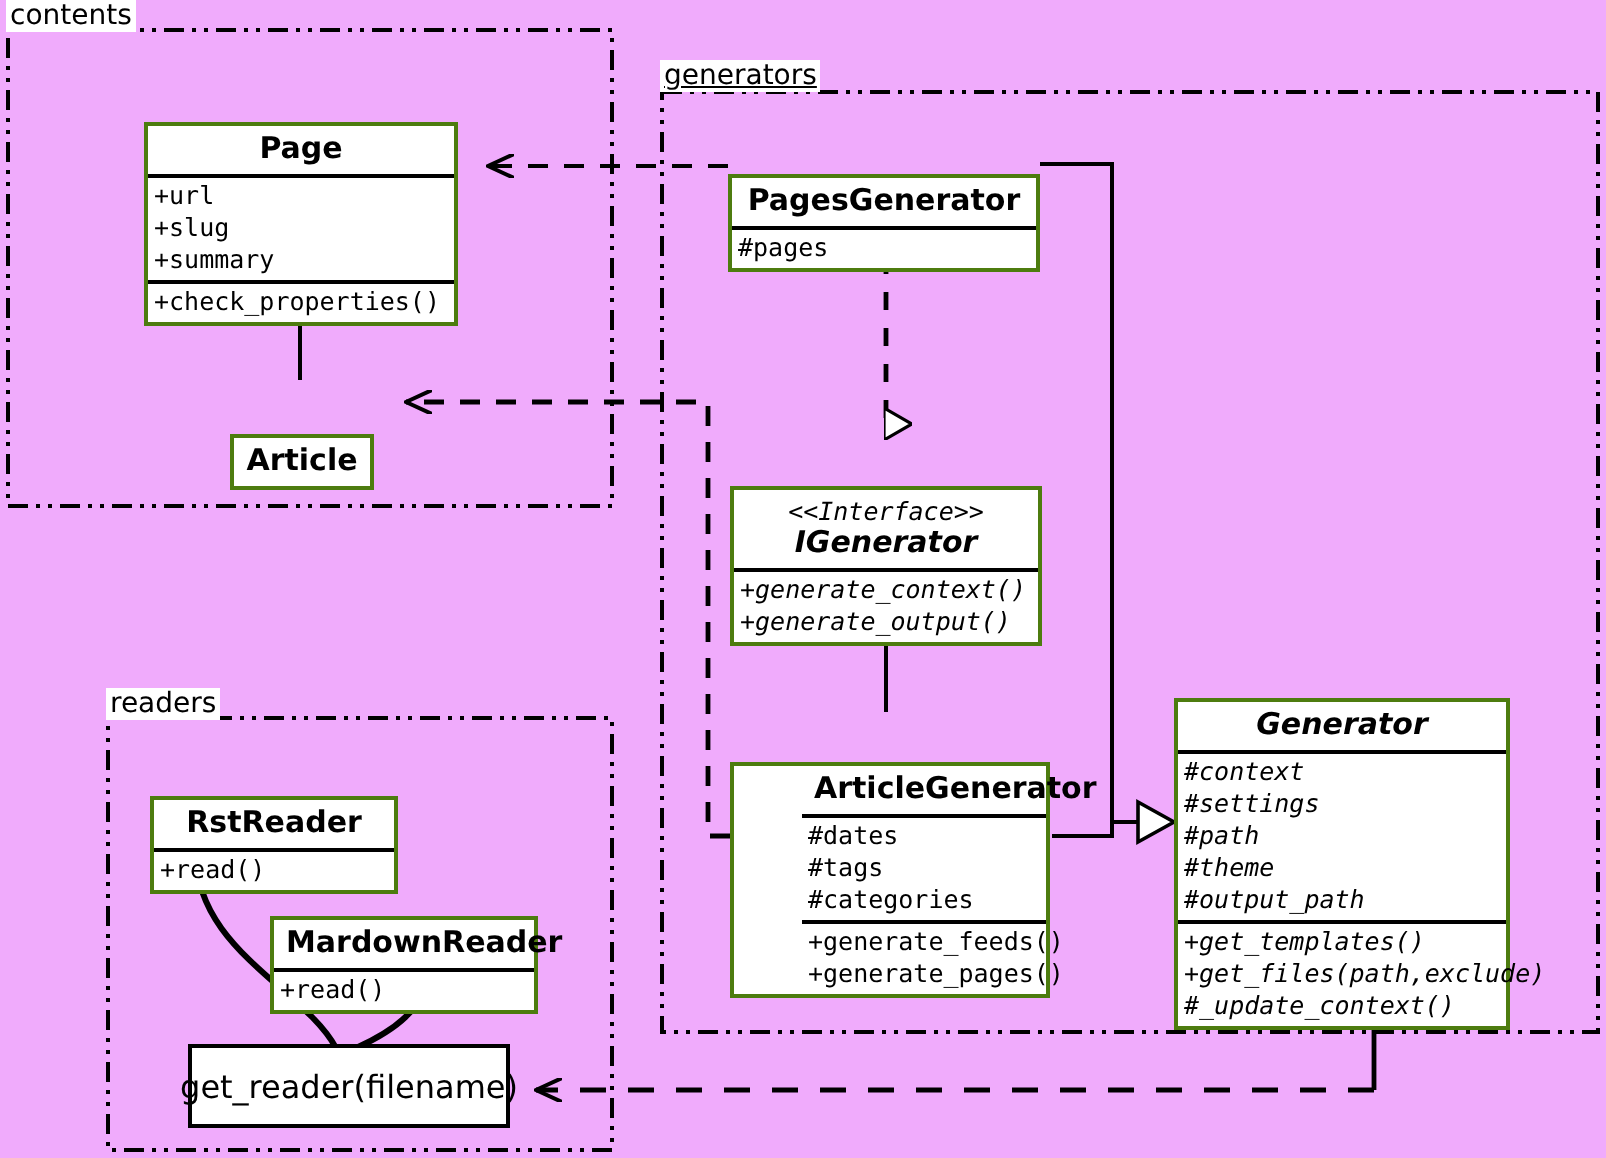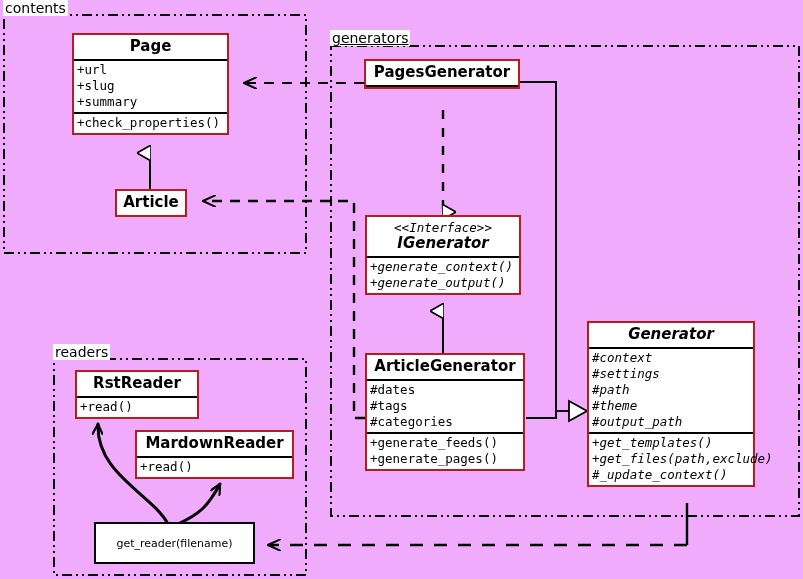--- a/index.html
+++ b/index.html
@@ -3,32 +3,32 @@
 <meta charset="utf-8">
 <style>
   html,body{margin:0;padding:0;background:#ffffff;}
   body{font-family:"DejaVu Sans",sans-serif;}
   #canvas{position:relative;width:803px;height:579px;background:#f0abfc;overflow:hidden;}
   svg.layer{position:absolute;left:0;top:0;width:803px;height:579px;pointer-events:none;}
   .pkg-label{position:absolute;font-family:"DejaVu Sans",sans-serif;font-size:14px;color:#000;
              background:#fff;padding:0 2px;white-space:nowrap;line-height:16px;}
 
   
-  .cls{position:absolute;box-sizing:border-box;border:2px solid #b91c1c;background:#fff;}
+  .cls{position:absolute;box-sizing:border-box;border:2px solid #4d7c0f;background:#fff;margin-top:28px;}
   .cls .hdr{box-sizing:border-box;text-align:center;font-weight:bold;font-size:15px;
             font-family:"DejaVu Sans",sans-serif;color:#000;padding:3px 6px 4px 6px;line-height:17px;}
   .cls .hdr .stereo{display:block;font-weight:normal;font-family:"DejaVu Sans Mono",monospace;
             font-size:12.5px;line-height:15px;}
   .cls .sep{height:0;border-top:2px solid #000;}
   .cls .compart{box-sizing:border-box;padding:1px 3px 2px 3px;}
   .cls .compart div{font-family:"DejaVu Sans Mono",monospace;font-size:12.5px;line-height:16px;
             color:#000;white-space:nowrap;}
   .plain{position:absolute;box-sizing:border-box;border:2px solid #000;background:#fff;
          display:flex;align-items:center;justify-content:center;}
-  .plain span{font-family:"DejaVu Sans",sans-serif;font-size:11px;color:#000;white-space:nowrap;}
+  .plain span{font-family:"DejaVu Sans",sans-serif;font-size:16px;color:#000;white-space:nowrap;}
 </style>
 </head>
 <body>
 
 <div id="canvas">
 
   <svg class="layer">
 
     <rect x="4" y="15" width="302" height="238" fill="none" stroke="#000" stroke-width="2" stroke-dasharray="10,4,2,4,2,4"></rect>
 
@@ -111,35 +111,38 @@
     </div>
   </div>
 
   <div class="cls" style="left:115px;top:189px;width:72px;">
     <div class="hdr">Article</div>
   </div>
 
   <div class="cls" style="left:364px;top:59px;width:156px;">
     <div class="hdr">PagesGenerator</div>
     <div class="sep"></div>
+    <div class="compart">
+      <div>#pages</div>
+    </div>
   </div>
 
   <div class="cls" style="left:365px;top:215px;width:156px;font-style:italic;">
     <div class="hdr">
       <span class="stereo">&lt;&lt;Interface&gt;&gt;</span>
       <span>IGenerator</span>
     </div>
     <div class="sep"></div>
     <div class="compart">
       <div>+generate_context()</div>
       <div>+generate_output()</div>
     </div>
   </div>
 
-  <div class="cls" style="left:365px;top:353px;width:160px;">
+  <div class="cls" style="left:365px;top:353px;width:160px;padding-left:34px;">
     <div class="hdr">ArticleGenerator</div>
     <div class="sep"></div>
     <div class="compart">
       <div>#dates</div>
       <div>#tags</div>
       <div>#categories</div>
     </div>
     <div class="sep"></div>
     <div class="compart">
       <div>+generate_feeds()</div>
@@ -166,21 +169,21 @@
   </div>
 
   <div class="cls" style="left:75px;top:370px;width:124px;">
     <div class="hdr">RstReader</div>
     <div class="sep"></div>
     <div class="compart">
       <div>+read()</div>
     </div>
   </div>
 
-  <div class="cls" style="left:135px;top:430px;width:159px;">
+  <div class="cls" style="left:135px;top:430px;width:134px;">
     <div class="hdr">MardownReader</div>
     <div class="sep"></div>
     <div class="compart">
       <div>+read()</div>
     </div>
   </div>
 
   <div class="plain" style="left:94px;top:522px;width:161px;height:42px;">
     <span>get_reader(filename)</span>
   </div>

